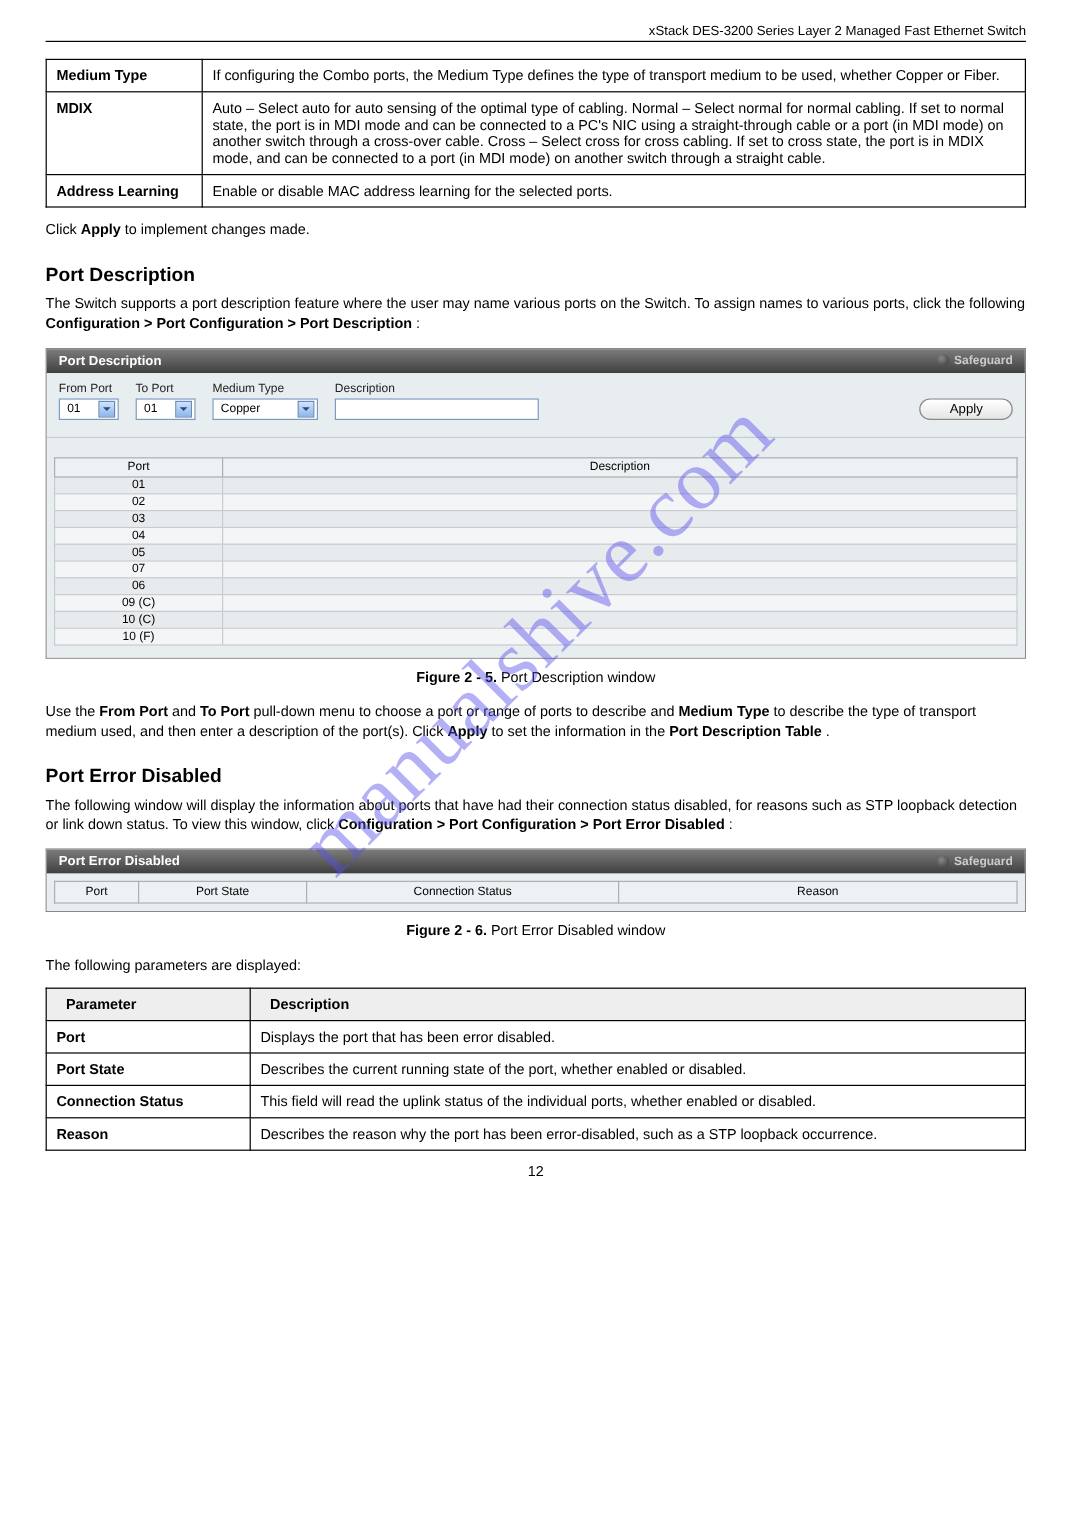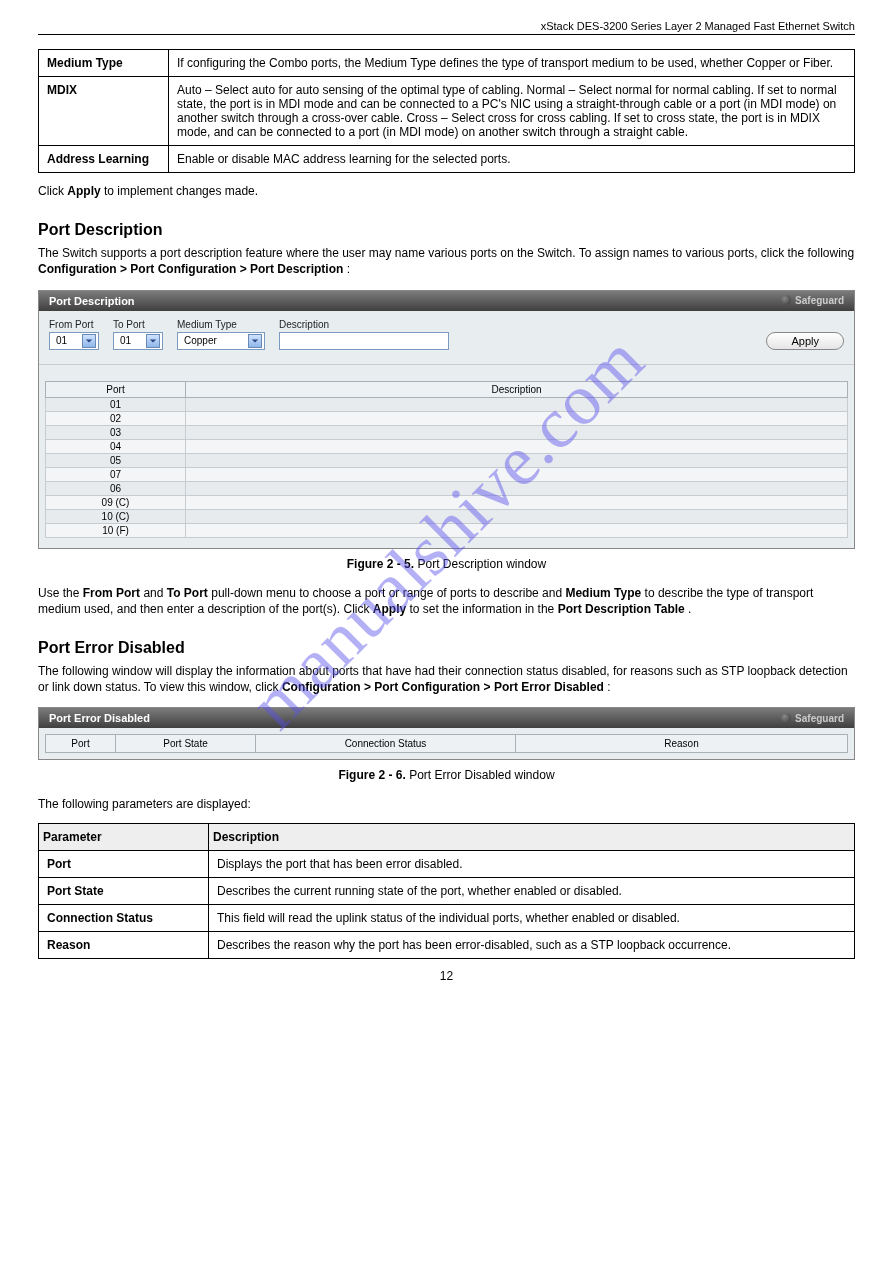--- a/index.html
+++ b/index.html
@@ -104,21 +104,21 @@
   
   .peb-body { background:#e8edf0; padding:6px;}
   table.peb { width:100%; border-collapse:collapse; font-size:10px;}
   table.peb th { border:1px solid #a9b0b6; background:#edf1f3; padding:3px 6px; font-weight:normal;}
   table.peb th.port { width:70px;}
   table.peb th.state { width:140px;}
   table.peb th.conn { width:260px;}
 
   
   table.desc-table { width:100%; border-collapse:collapse; font-size:12px; margin:10px 0;}
-  table.desc-table th { border:1px solid #000; background:#eee; padding:6px 4px; text-align:left;}
+  table.desc-table th { border:1px solid #000; background:#eee; padding:6px 16px; text-align:left;}
   table.desc-table td { border:1px solid #000; padding:6px 8px; text-align:left;}
   table.desc-table td.field { font-weight:bold; width:170px;}
 
   .page-number { text-align:center; font-size:12px; }
 
   
   .watermark {
     position:absolute;
     left:50%; top:52%;
     transform: translate(-50%,-50%) rotate(-45deg);

